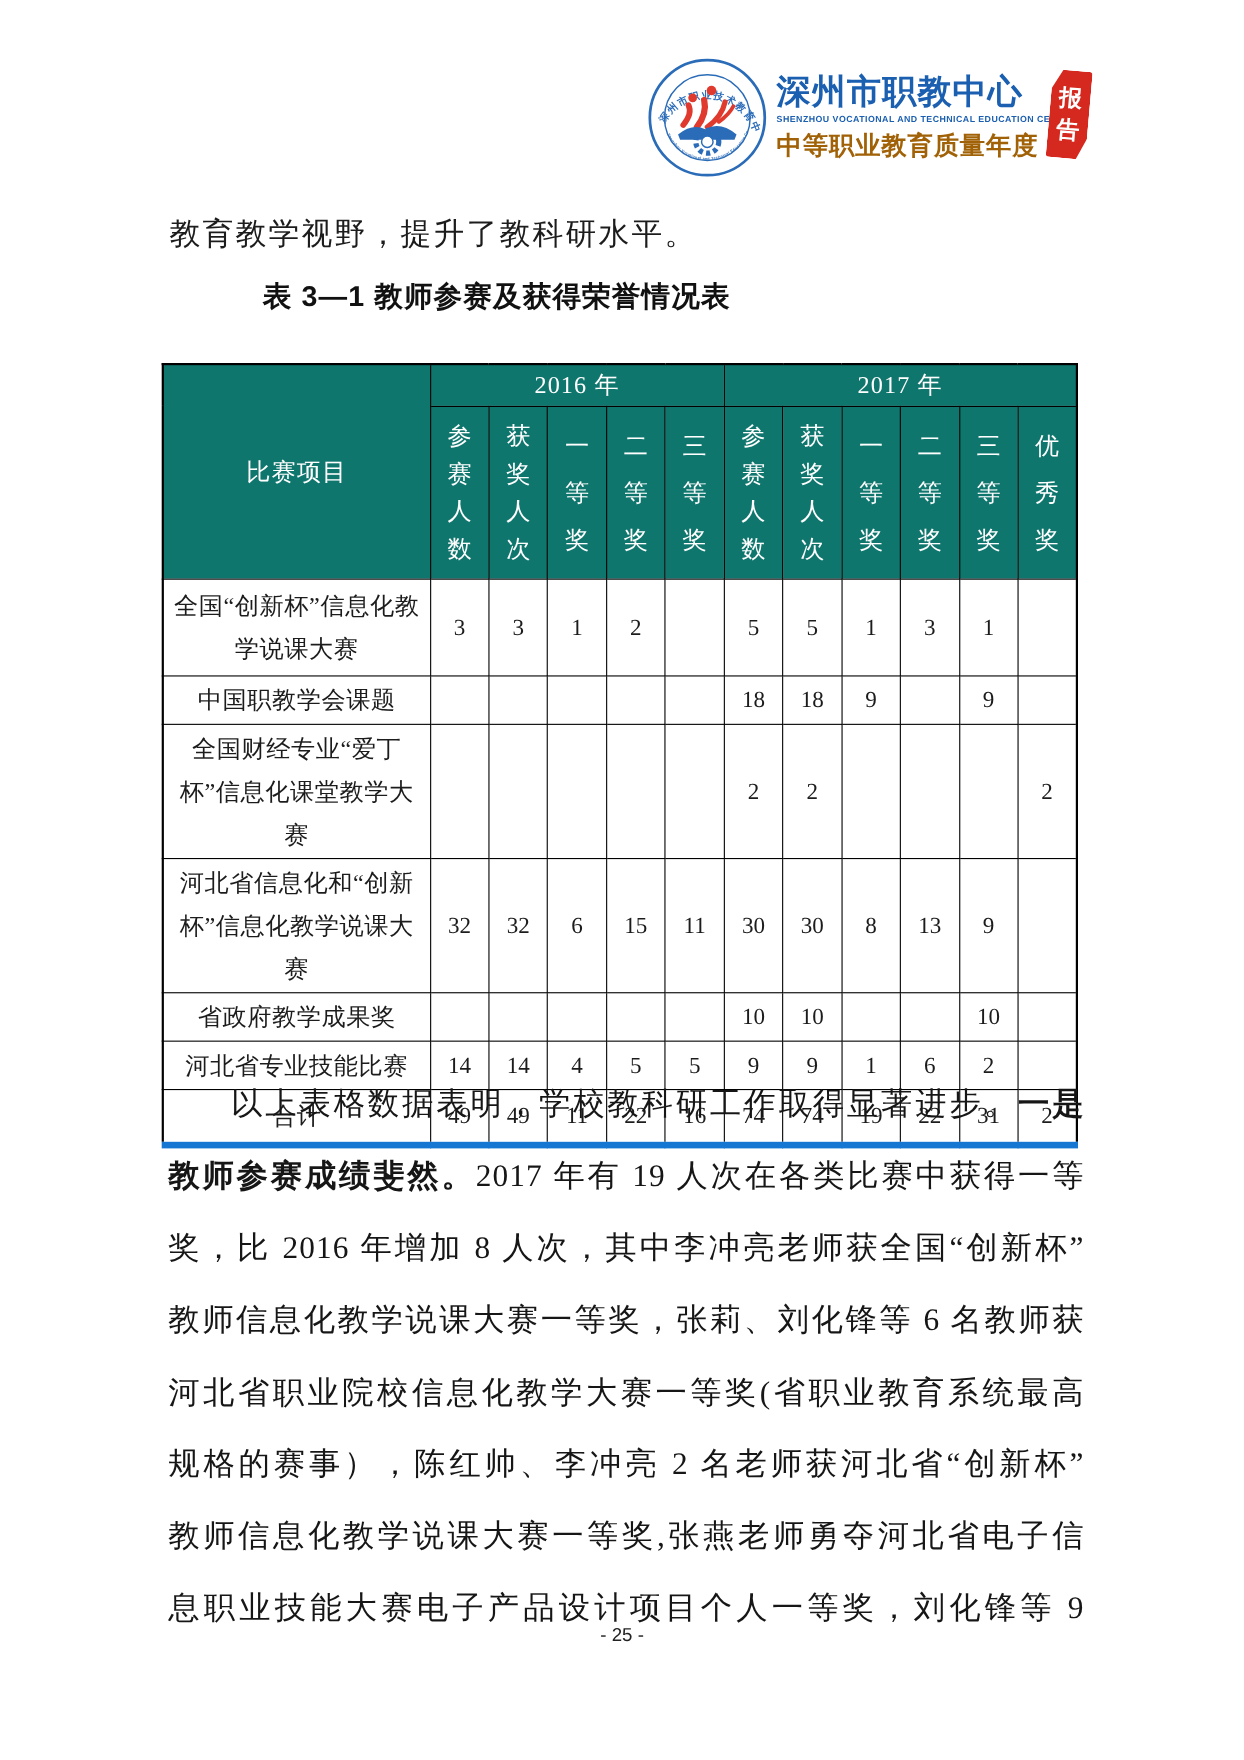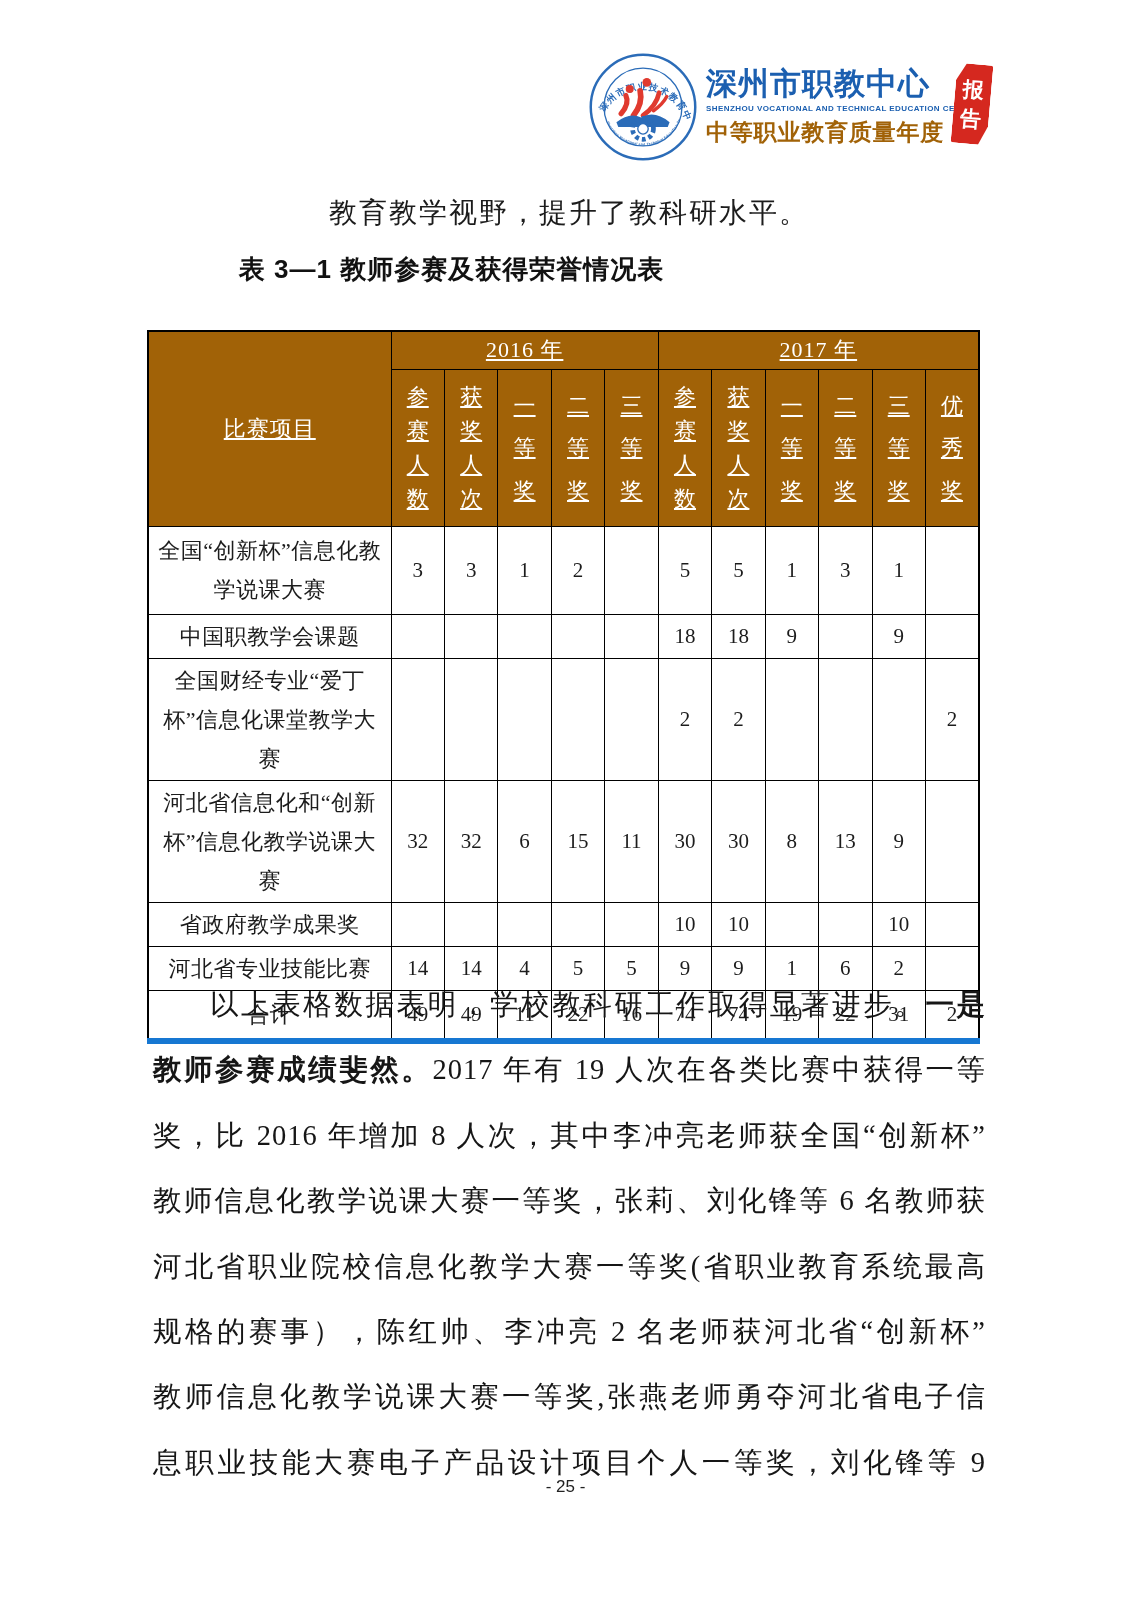--- a/index.html
+++ b/index.html
@@ -27,34 +27,34 @@
     position:relative;margin-left:16px;margin-top:14px;width:36px;height:80px;background:#d5281f;
     transform:rotate(5deg);border-radius:3px;
     clip-path:polygon(26% 0%,100% 0%,100% 76%,76% 100%,0% 100%,0% 22%);
     display:flex;flex-direction:column;align-items:center;justify-content:center;gap:7px;
   }
   .badge span{
     color:#ffffff;font-size:21px;font-weight:bold;line-height:22px;
     font-family:"Liberation Sans","DejaVu Sans",sans-serif;
   }
   
-  .intro{position:absolute;left:154px;top:194px;width:830px;font-size:28px;letter-spacing:2px;text-align:center;}
+  .intro{position:absolute;left:154px;top:194px;width:830px;font-size:28px;letter-spacing:2px;}
   .tbl-title{
     position:absolute;left:0;top:252px;width:903px;text-align:center;
     font-size:26px;font-weight:bold;letter-spacing:1px;color:#111;
     font-family:"Liberation Sans","DejaVu Sans",sans-serif;
   }
   
   .tbl-wrap{position:absolute;left:147px;top:330px;}
   table.rtable{
     border-collapse:collapse;table-layout:fixed;width:831px;
     border:2px solid #000;border-bottom:6px solid #1677d2;
   }
   .rtable th,.rtable td{border:1px solid #000;text-align:center;vertical-align:middle;padding:0;}
-  .rtable thead th{background:#a16207;color:#ffffff;font-weight:normal;text-decoration:underline;}
+  .rtable thead th{background:#0f766e;color:#ffffff;font-weight:normal;}
   .corner{font-size:22px;letter-spacing:1px;}
   .yearhead{font-size:22px;letter-spacing:1px;}
   .vstack{display:flex;flex-direction:column;align-items:center;justify-content:space-evenly;height:147px;}
   .vstack span{font-size:22px;line-height:23px;}
   td.rowlabel{font-size:22px;line-height:39px;letter-spacing:0.5px;padding:2px 6px;}
   td.num{font-size:21px;}
   
   .para{position:absolute;left:153px;top:972px;width:833px;}
   .pline{
     font-size:28.5px;line-height:65.4px;letter-spacing:1px;color:#161616;

